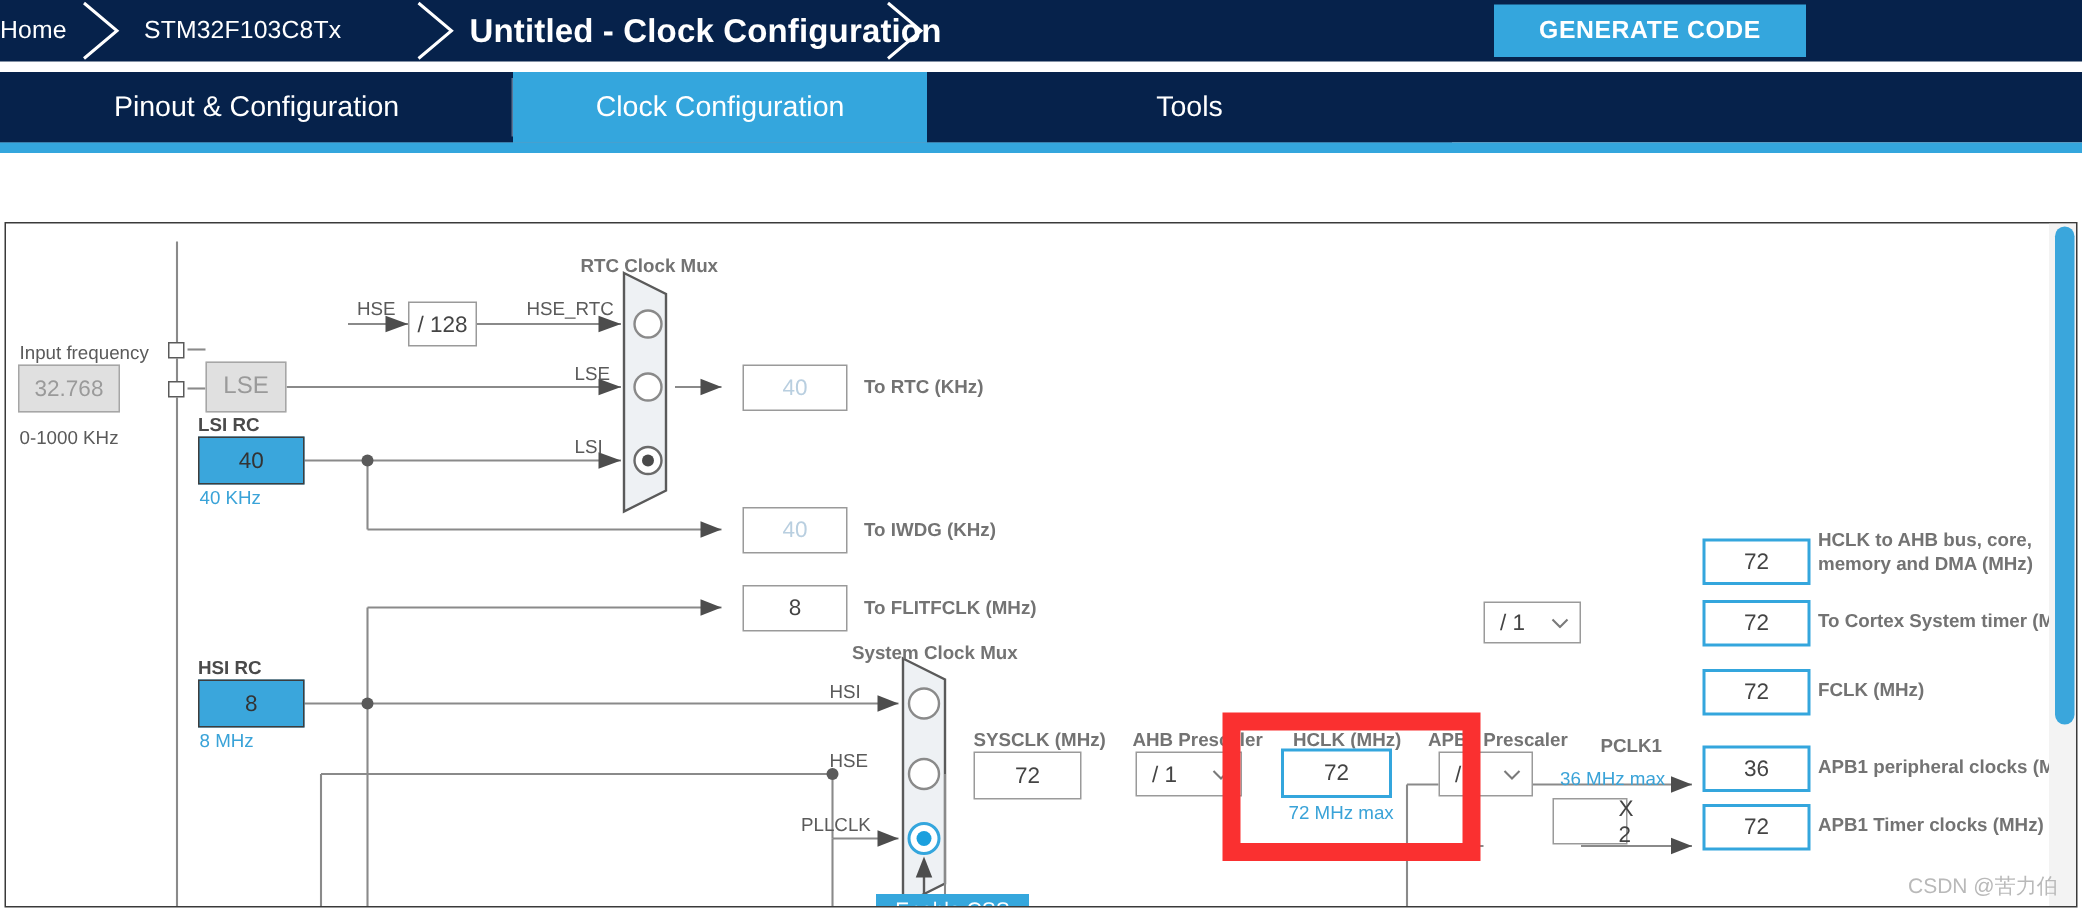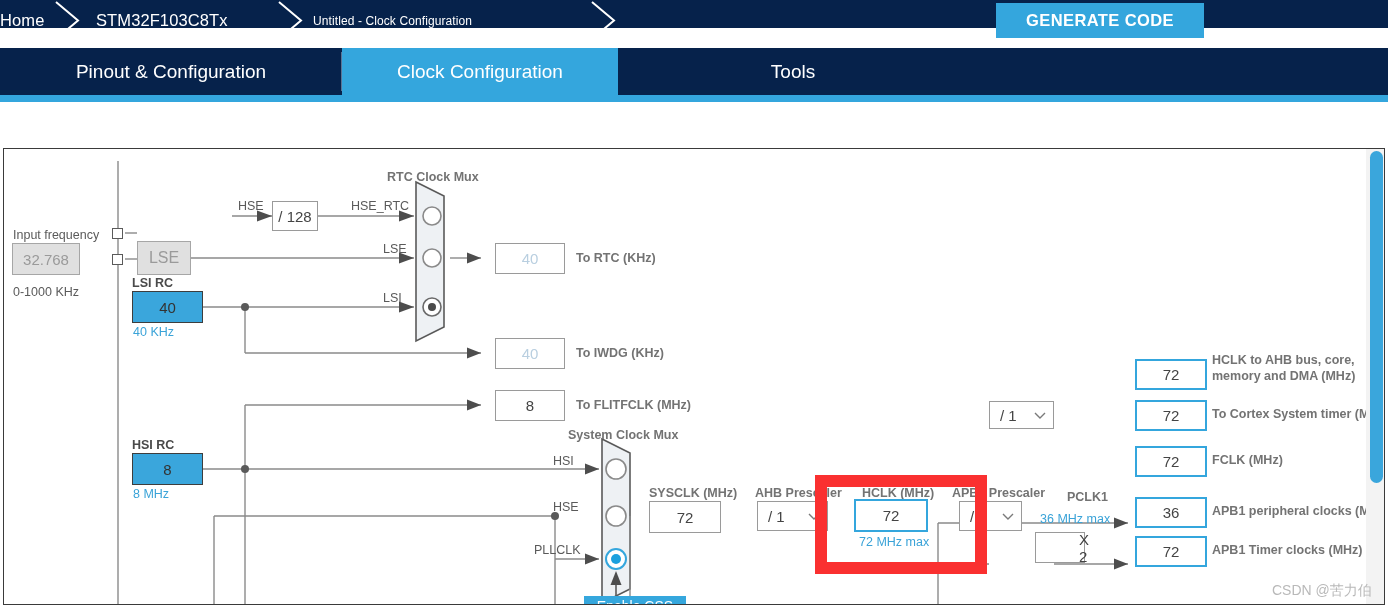--- a/index.html
+++ b/index.html
@@ -6,31 +6,31 @@
   html, body {
     width: 1388px; height: 605px;
     font-family: "Liberation Sans", sans-serif;
     background: #ffffff;
     overflow: hidden;
   }
 
   
   .header {
     position: absolute; left: 0; top: 0;
-    width: 1388px; height: 28px;
+    width: 1388px; height: 41px;
     background: #06224b;
   }
   .crumbs { position: absolute; left: 0; top: 0; height: 41px; }
   .crumb {
     position: absolute; top: 0; height: 41px;
     display: flex; align-items: center;
     color: #ffffff; white-space: nowrap;
   }
   .crumb-text { font-size: 16.5px; letter-spacing: .1px; }
-  .crumb.active .crumb-text { font-weight: normal; font-size: 12px; }
+  .crumb.active .crumb-text { font-weight: bold; font-size: 22px; }
   .chev {
     position: absolute; top: 0; width: 34px; height: 41px;
   }
   .chev svg { display: block; }
 
   .gen-btn {
     position: absolute; left: 996px; top: 3px;
     width: 208px; height: 35px;
     background: #34a6dd;
     color: #ffffff;

